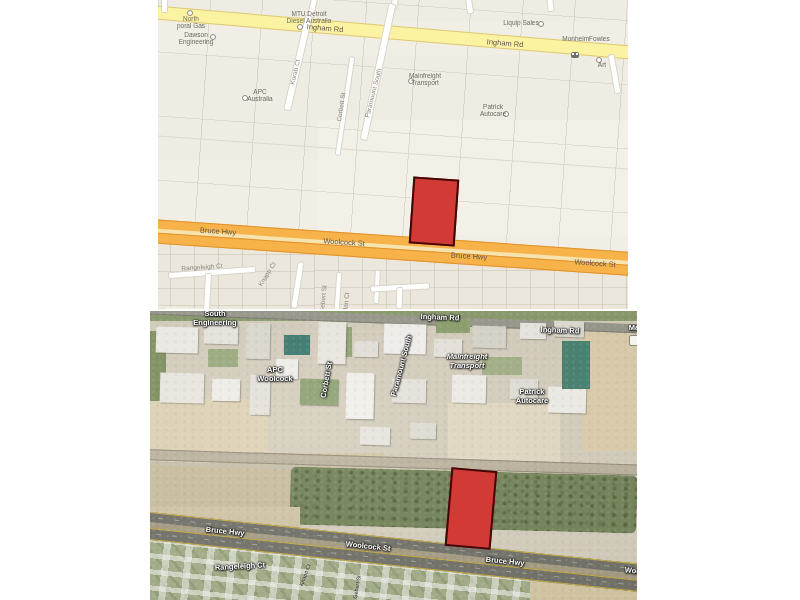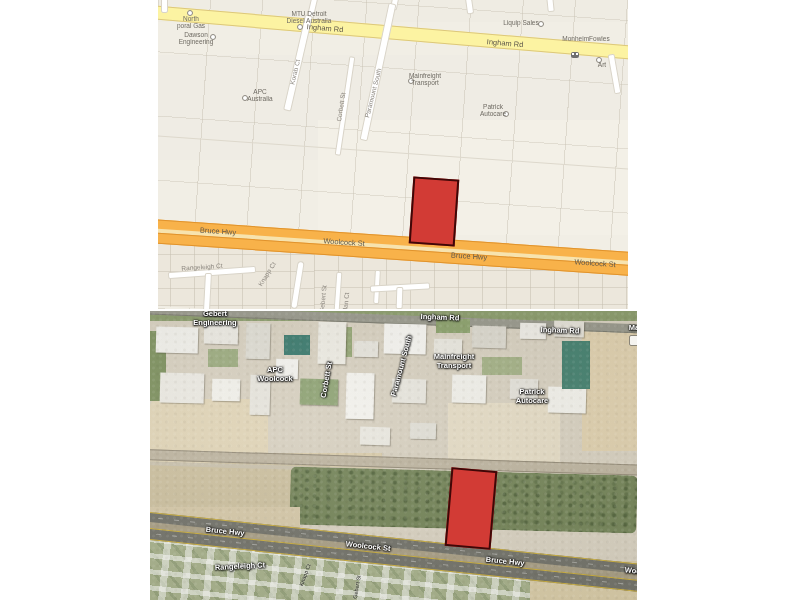--- a/index.html
+++ b/index.html
@@ -220,25 +220,25 @@
       <div class="sat-hwy-strip" style="top:16px;"></div>
     </div>
 
     <div class="parcel" style="left:298px;top:158px;width:42px;height:75px;transform:rotate(5deg);"></div>
 
     <div class="sat-noise"></div>
     <div id="sat-labels" class="abs" style="inset:0;">
         <div class="lbl sat" style="left: 290px; top: 7px; transform: translate(-50%, -50%) rotate(2.2deg);">Ingham Rd</div>
         <div class="lbl sat" style="left: 410px; top: 20px; transform: translate(-50%, -50%) rotate(2.2deg);">Ingham Rd</div>
         <div class="lbl sat" style="left: 484px; top: 17px; transform: translate(-50%, -50%);">Ma</div>
-        <div class="lbl sat" style="left: 65px; top: 8px; transform: translate(-50%, -50%);">Gebert
+        <div class="lbl sat" style="left: 65px; top: 8px; transform: translate(-50%, -50%);">South
 Engineering</div>
         <div class="lbl sat" style="left: 125px; top: 64px; transform: translate(-50%, -50%);">APC
 Woolcock</div>
-        <div class="lbl sat" style="left: 304px; top: 51px; transform: translate(-50%, -50%);">Mainfreight
+        <div class="lbl sat" style="left: 317px; top: 51px; transform: translate(-50%, -50%); font-style: italic;">Mainfreight
 Transport</div>
         <div class="lbl sat" style="left: 382px; top: 86px; transform: translate(-50%, -50%);">Patrick
 Autocare</div>
         <div class="lbl sat" style="left: 177px; top: 69px; transform: translate(-50%, -50%) rotate(-80deg);">Corbett St</div>
         <div class="lbl sat" style="left: 252px; top: 55px; transform: translate(-50%, -50%) rotate(-75deg);">Paramount South</div>
         <div class="lbl sat" style="left: 75px; top: 221px; transform: translate(-50%, -50%) rotate(6deg);">Bruce Hwy</div>
         <div class="lbl sat" style="left: 218px; top: 236px; transform: translate(-50%, -50%) rotate(6deg);">Woolcock St</div>
         <div class="lbl sat" style="left: 355px; top: 251px; transform: translate(-50%, -50%) rotate(6deg);">Bruce Hwy</div>
         <div class="lbl sat" style="left: 497px; top: 262px; transform: translate(-50%, -50%) rotate(6deg);">Woolcock St</div>
         <div class="lbl sat" style="left: 90px; top: 256px; transform: translate(-50%, -50%) rotate(-3deg);">Rangeleigh Ct</div>

